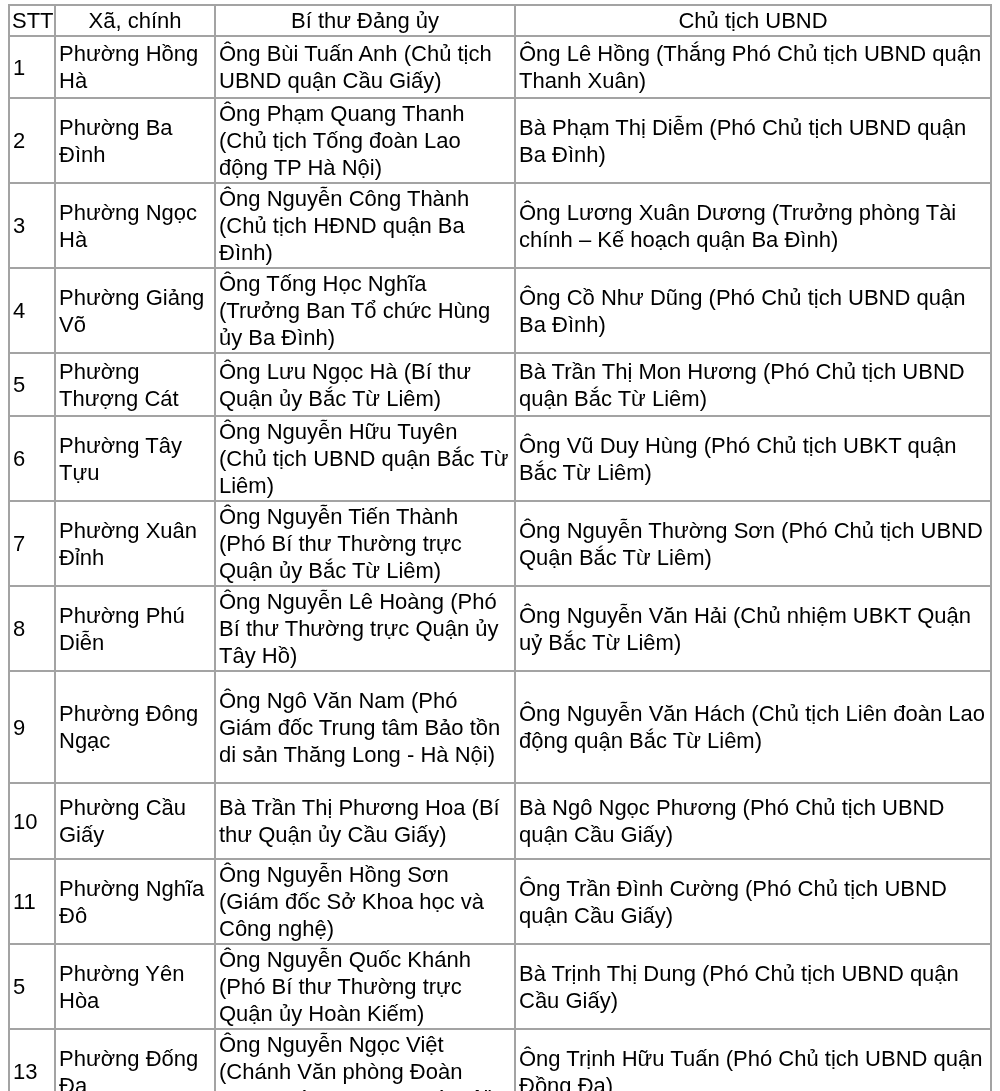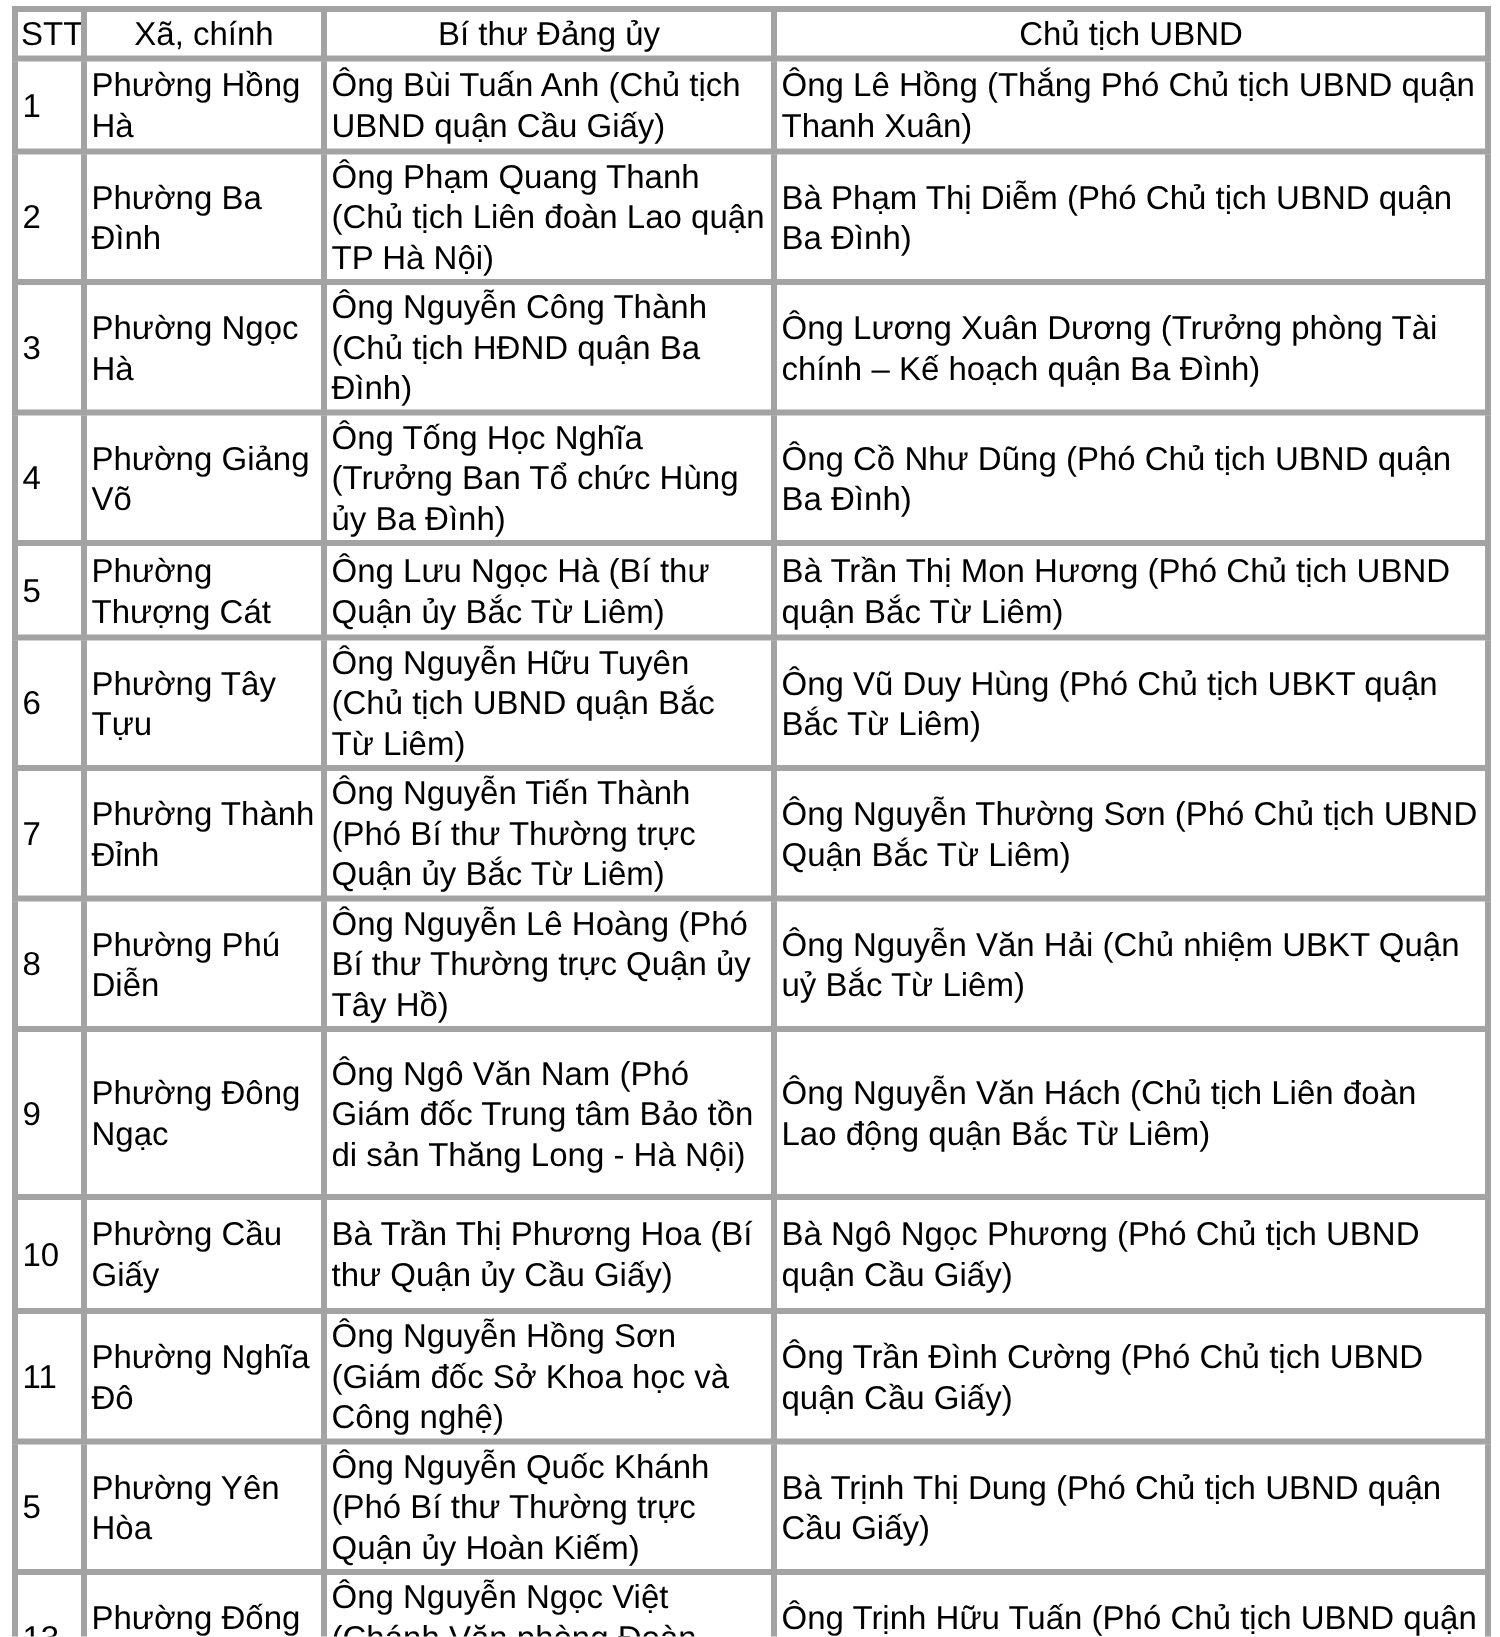--- a/index.html
+++ b/index.html
@@ -17,21 +17,21 @@
   table.officials {
     position: absolute;
     left: 8px;
     top: 4px;
     width: 982px;
     border-collapse: collapse;
     table-layout: fixed;
   }
   table.officials th,
   table.officials td {
-    border: 4px solid #a3a3a3;
+    border: 2px solid #a3a3a3;
     font-size: 22px;
     line-height: 27px;
     font-weight: 400;
     vertical-align: middle;
     padding: 1px 4px 1px 3px;
     overflow: hidden;
     word-wrap: break-word;
   }
   table.officials th {
     text-align: center;
@@ -65,21 +65,21 @@
   <tbody>
       <tr style="height: 62px;">
         <td class="col-stt">1</td>
         <td class="col-ward">Phường Hồng Hà</td>
         <td class="col-secretary">Ông Bùi Tuấn Anh (Chủ tịch UBND quận Cầu Giấy)</td>
         <td class="col-chairman">Ông Lê Hồng (Thắng Phó Chủ tịch UBND quận Thanh Xuân)</td>
       </tr>
       <tr style="height: 83px;">
         <td class="col-stt">2</td>
         <td class="col-ward">Phường Ba Đình</td>
-        <td class="col-secretary">Ông Phạm Quang Thanh (Chủ tịch Liên đoàn Lao quận TP Hà Nội)</td>
+        <td class="col-secretary">Ông Phạm Quang Thanh (Chủ tịch Tống đoàn Lao động TP Hà Nội)</td>
         <td class="col-chairman">Bà Phạm Thị Diễm (Phó Chủ tịch UBND quận Ba Đình)</td>
       </tr>
       <tr style="height: 82px;">
         <td class="col-stt">3</td>
         <td class="col-ward">Phường Ngọc Hà</td>
         <td class="col-secretary">Ông Nguyễn Công Thành (Chủ tịch HĐND quận Ba Đình)</td>
         <td class="col-chairman">Ông Lương Xuân Dương (Trưởng phòng Tài chính – Kế hoạch quận Ba Đình)</td>
       </tr>
       <tr style="height: 83px;">
         <td class="col-stt">4</td>
@@ -94,21 +94,21 @@
         <td class="col-chairman">Bà Trần Thị Mon Hương (Phó Chủ tịch UBND quận Bắc Từ Liêm)</td>
       </tr>
       <tr style="height: 83px;">
         <td class="col-stt">6</td>
         <td class="col-ward">Phường Tây Tựu</td>
         <td class="col-secretary">Ông Nguyễn Hữu Tuyên (Chủ tịch UBND quận Bắc Từ Liêm)</td>
         <td class="col-chairman">Ông Vũ Duy Hùng (Phó Chủ tịch UBKT quận Bắc Từ Liêm)</td>
       </tr>
       <tr style="height: 82px;">
         <td class="col-stt">7</td>
-        <td class="col-ward">Phường Thành Đỉnh</td>
+        <td class="col-ward">Phường Xuân Đỉnh</td>
         <td class="col-secretary">Ông Nguyễn Tiến Thành (Phó Bí thư Thường trực Quận ủy Bắc Từ Liêm)</td>
         <td class="col-chairman">Ông Nguyễn Thường Sơn (Phó Chủ tịch UBND Quận Bắc Từ Liêm)</td>
       </tr>
       <tr style="height: 82px;">
         <td class="col-stt">8</td>
         <td class="col-ward">Phường Phú Diễn</td>
         <td class="col-secretary">Ông Nguyễn Lê Hoàng (Phó Bí thư Thường trực Quận ủy Tây Hồ)</td>
         <td class="col-chairman">Ông Nguyễn Văn Hải (Chủ nhiệm UBKT Quận uỷ Bắc Từ Liêm)</td>
       </tr>
       <tr style="height: 112px;">

